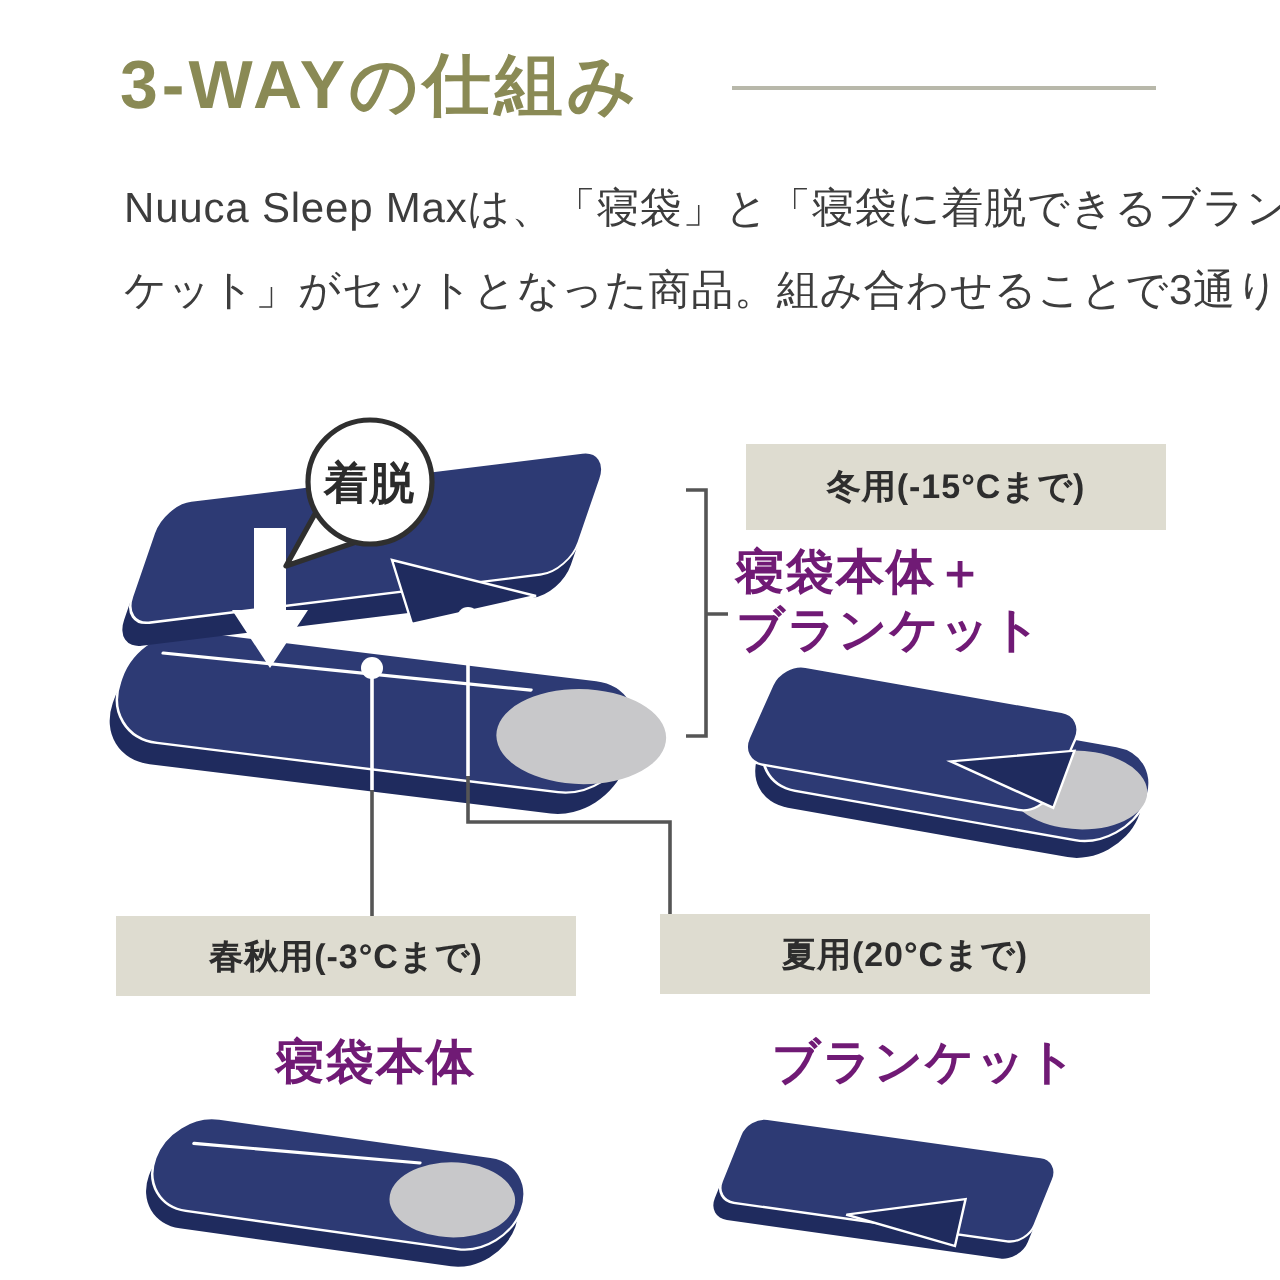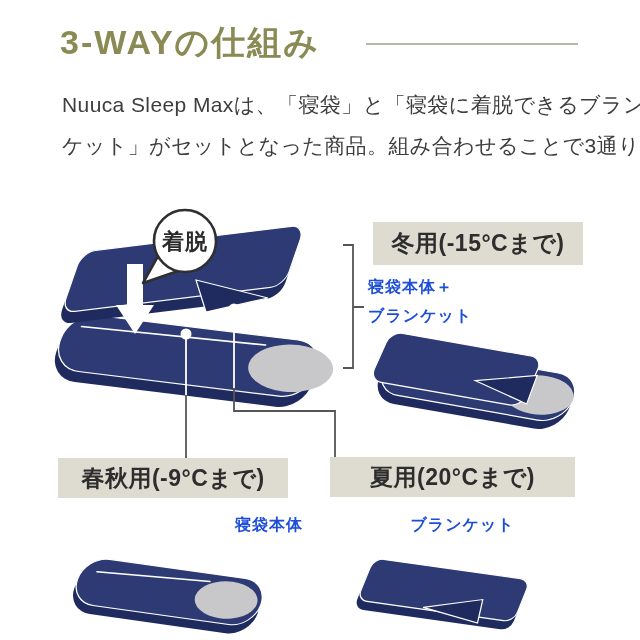--- a/index.html
+++ b/index.html
@@ -24,30 +24,30 @@
   .fill-navy-dark{fill:var(--navy-dark);}
   .fill-pillow{fill:var(--pillow-gray);}
   .edged{stroke:#ffffff;stroke-width:1.2;}
   .seam{stroke:#ffffff;stroke-width:1.6;fill:none;stroke-linecap:round;}
   .gray-line{stroke:var(--line-gray);stroke-width:1.8;fill:none;}
   .white-line{stroke:#ffffff;stroke-width:1.8;fill:none;}
   .bubble-stroke{fill:#ffffff;stroke:#2f2f2f;stroke-width:2.6;stroke-linejoin:round;}
   .bubble-text{font-family:"Liberation Sans","DejaVu Sans",sans-serif;font-size:22px;
     font-weight:700;fill:#2b2b2b;letter-spacing:1px;}
   .badge{
-    background:var(--badge-bg);color:var(--badge-text);font-size:23px;font-weight:700;
+    background:var(--badge-bg);color:var(--badge-text);font-size:17px;font-weight:700;
     display:flex;align-items:center;justify-content:center;letter-spacing:0.5px;white-space:nowrap;
   }
   .badge-winter{left:373px;top:222px;width:210px;height:43px;}
   .badge-spring{left:58px;top:458px;width:230px;height:40px;}
   .badge-summer{left:330px;top:457px;width:245px;height:40px;text-align:center;}
-  .caption{color:#1d4ed8;font-size:16px;font-weight:600;letter-spacing:1px;white-space:nowrap;}
+  .caption{color:#701a75;font-size:24px;font-weight:600;letter-spacing:1px;white-space:nowrap;}
   .caption-winter{left:368px;top:272px;line-height:29px;}
   .caption-winter span{display:block;}
-  .caption-spring{left:73px;top:515px;width:230px;text-align:right;}
+  .caption-spring{left:73px;top:515px;width:230px;text-align:center;}
   .caption-summer{left:340px;top:515px;width:245px;text-align:center;}
 </style>
 </head>
 <body>
 
 <div class="stage">
 
   <div class="abs page-title">3-WAYの仕組み</div>
   <div class="abs title-rule"></div>
 
@@ -108,19 +108,19 @@
       <polygon class="fill-navy-dark edged" points="66,42 120,26 124,50"></polygon>
     </g>
   </svg>
 
   <div class="abs badge badge-winter">冬用(-15°Cまで)</div>
   <div class="abs caption caption-winter">
     <span>寝袋本体＋</span>
     <span>ブランケット</span>
   </div>
 
-  <div class="abs badge badge-spring">春秋用(-9°Cまで)</div>
+  <div class="abs badge badge-spring">春秋用(-3°Cまで)</div>
   <div class="abs caption caption-spring">寝袋本体</div>
 
   <div class="abs badge badge-summer">夏用(20°Cまで)</div>
   <div class="abs caption caption-summer">ブランケット</div>
 
 </div>
 
 </body></html>

